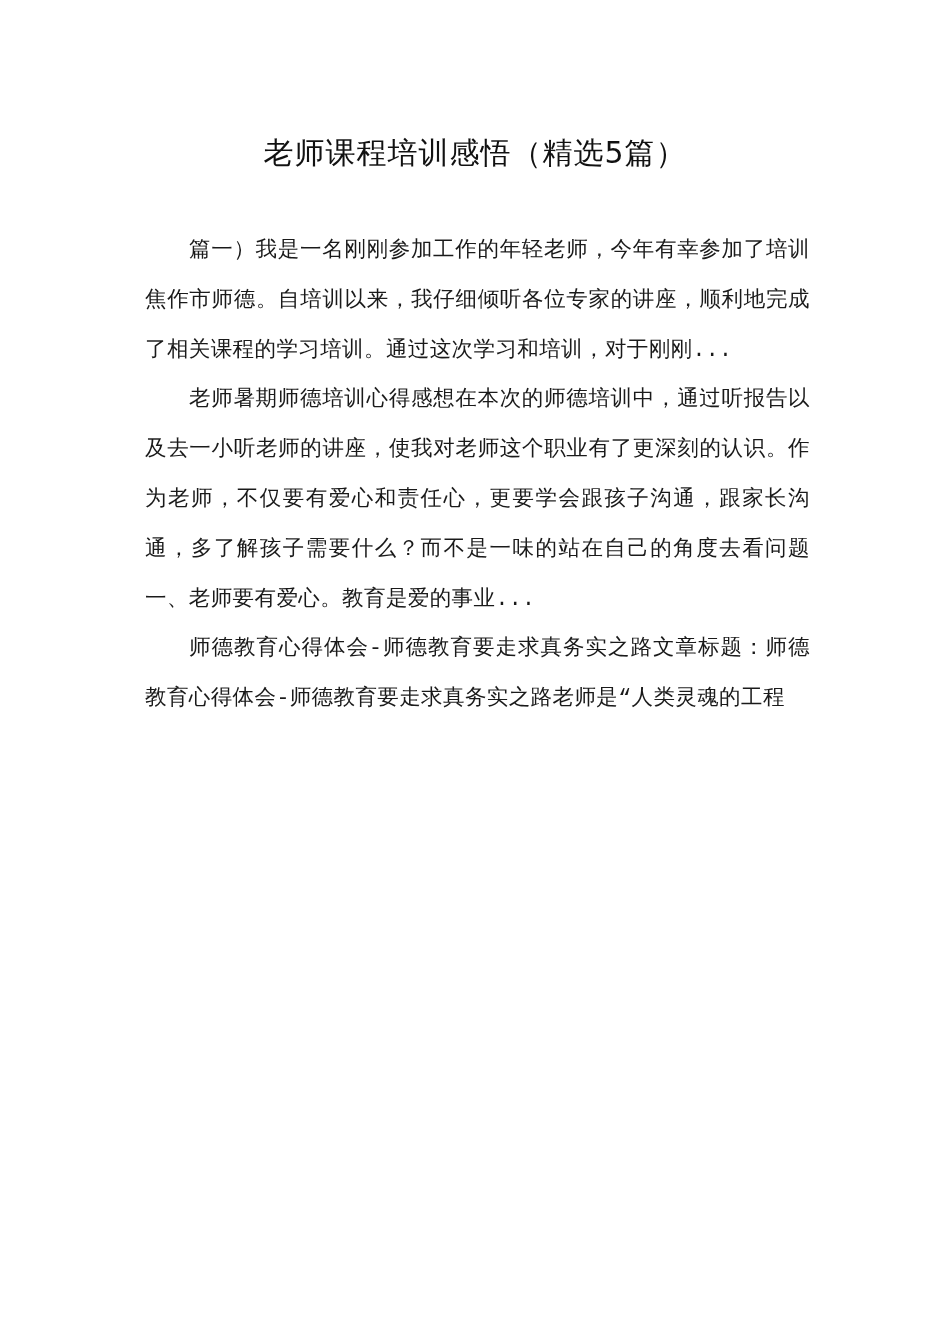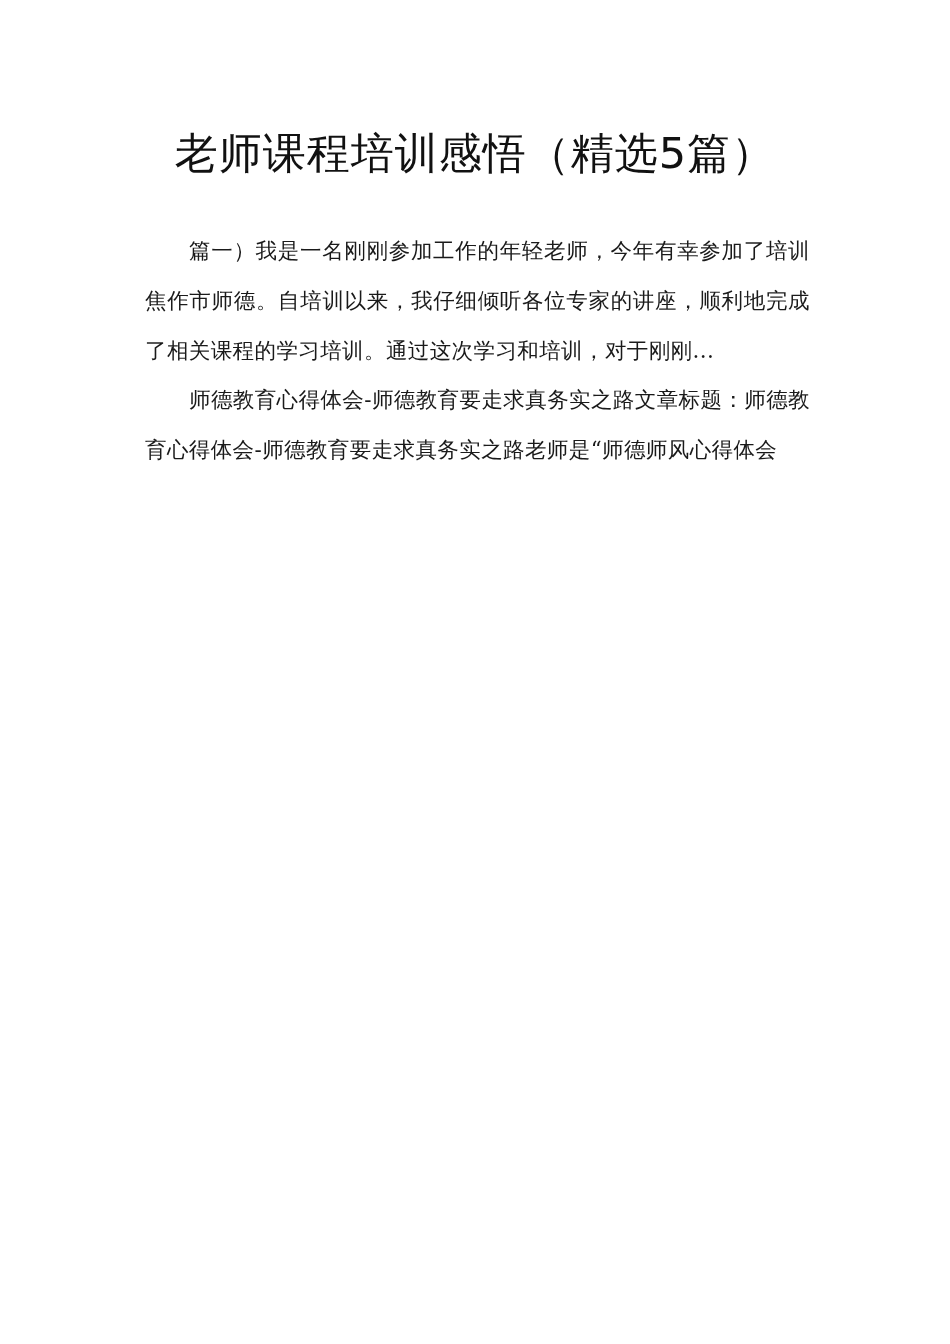--- a/index.html
+++ b/index.html
@@ -23,21 +23,21 @@
       height: 1344px;
       background: #ffffff;
     }
     .doc-title {
       position: absolute;
       top: 128px;
       left: 0;
       width: 950px;
       text-align: center;
       font-family: "DejaVu Sans", "Liberation Sans", sans-serif;
-      font-size: 43px;
+      font-size: 30px;
       line-height: 50px;
       letter-spacing: 1px;
       color: #111111;
       margin: 0;
       font-weight: normal;
     }
     .doc-body {
       position: absolute;
       top: 226px;
       left: 145px;
@@ -45,24 +45,26 @@
     }
     .para {
       margin: 0;
       font-size: 21.5px;
       line-height: 49.8px;
       text-indent: 44px;
       text-align: justify;
       text-justify: inter-character;
       letter-spacing: 0.4px;
       color: #1a1a1a;
+      font-family: Liberation Mono, monospace;
     }
   </style>
 </head>
 <body>
 
 <div class="page">
   <h1 class="doc-title">老师课程培训感悟（精选5篇）</h1>
   <div class="doc-body">
     <p class="para">篇一）我是一名刚刚参加工作的年轻老师，今年有幸参加了培训焦作市师德。自培训以来，我仔细倾听各位专家的讲座，顺利地完成了相关课程的学习培训。通过这次学习和培训，对于刚刚...</p>
-    <p class="para">师德教育心得体会-师德教育要走求真务实之路文章标题：师德教育心得体会-师德教育要走求真务实之路老师是“师德师风心得体会</p>
+    <p class="para">老师暑期师德培训心得感想在本次的师德培训中，通过听报告以及去一小听老师的讲座，使我对老师这个职业有了更深刻的认识。作为老师，不仅要有爱心和责任心，更要学会跟孩子沟通，跟家长沟通，多了解孩子需要什么？而不是一味的站在自己的角度去看问题一、老师要有爱心。教育是爱的事业...</p>
+    <p class="para">师德教育心得体会-师德教育要走求真务实之路文章标题：师德教育心得体会-师德教育要走求真务实之路老师是“人类灵魂的工程</p>
   </div>
 </div>
 
 </body></html>

